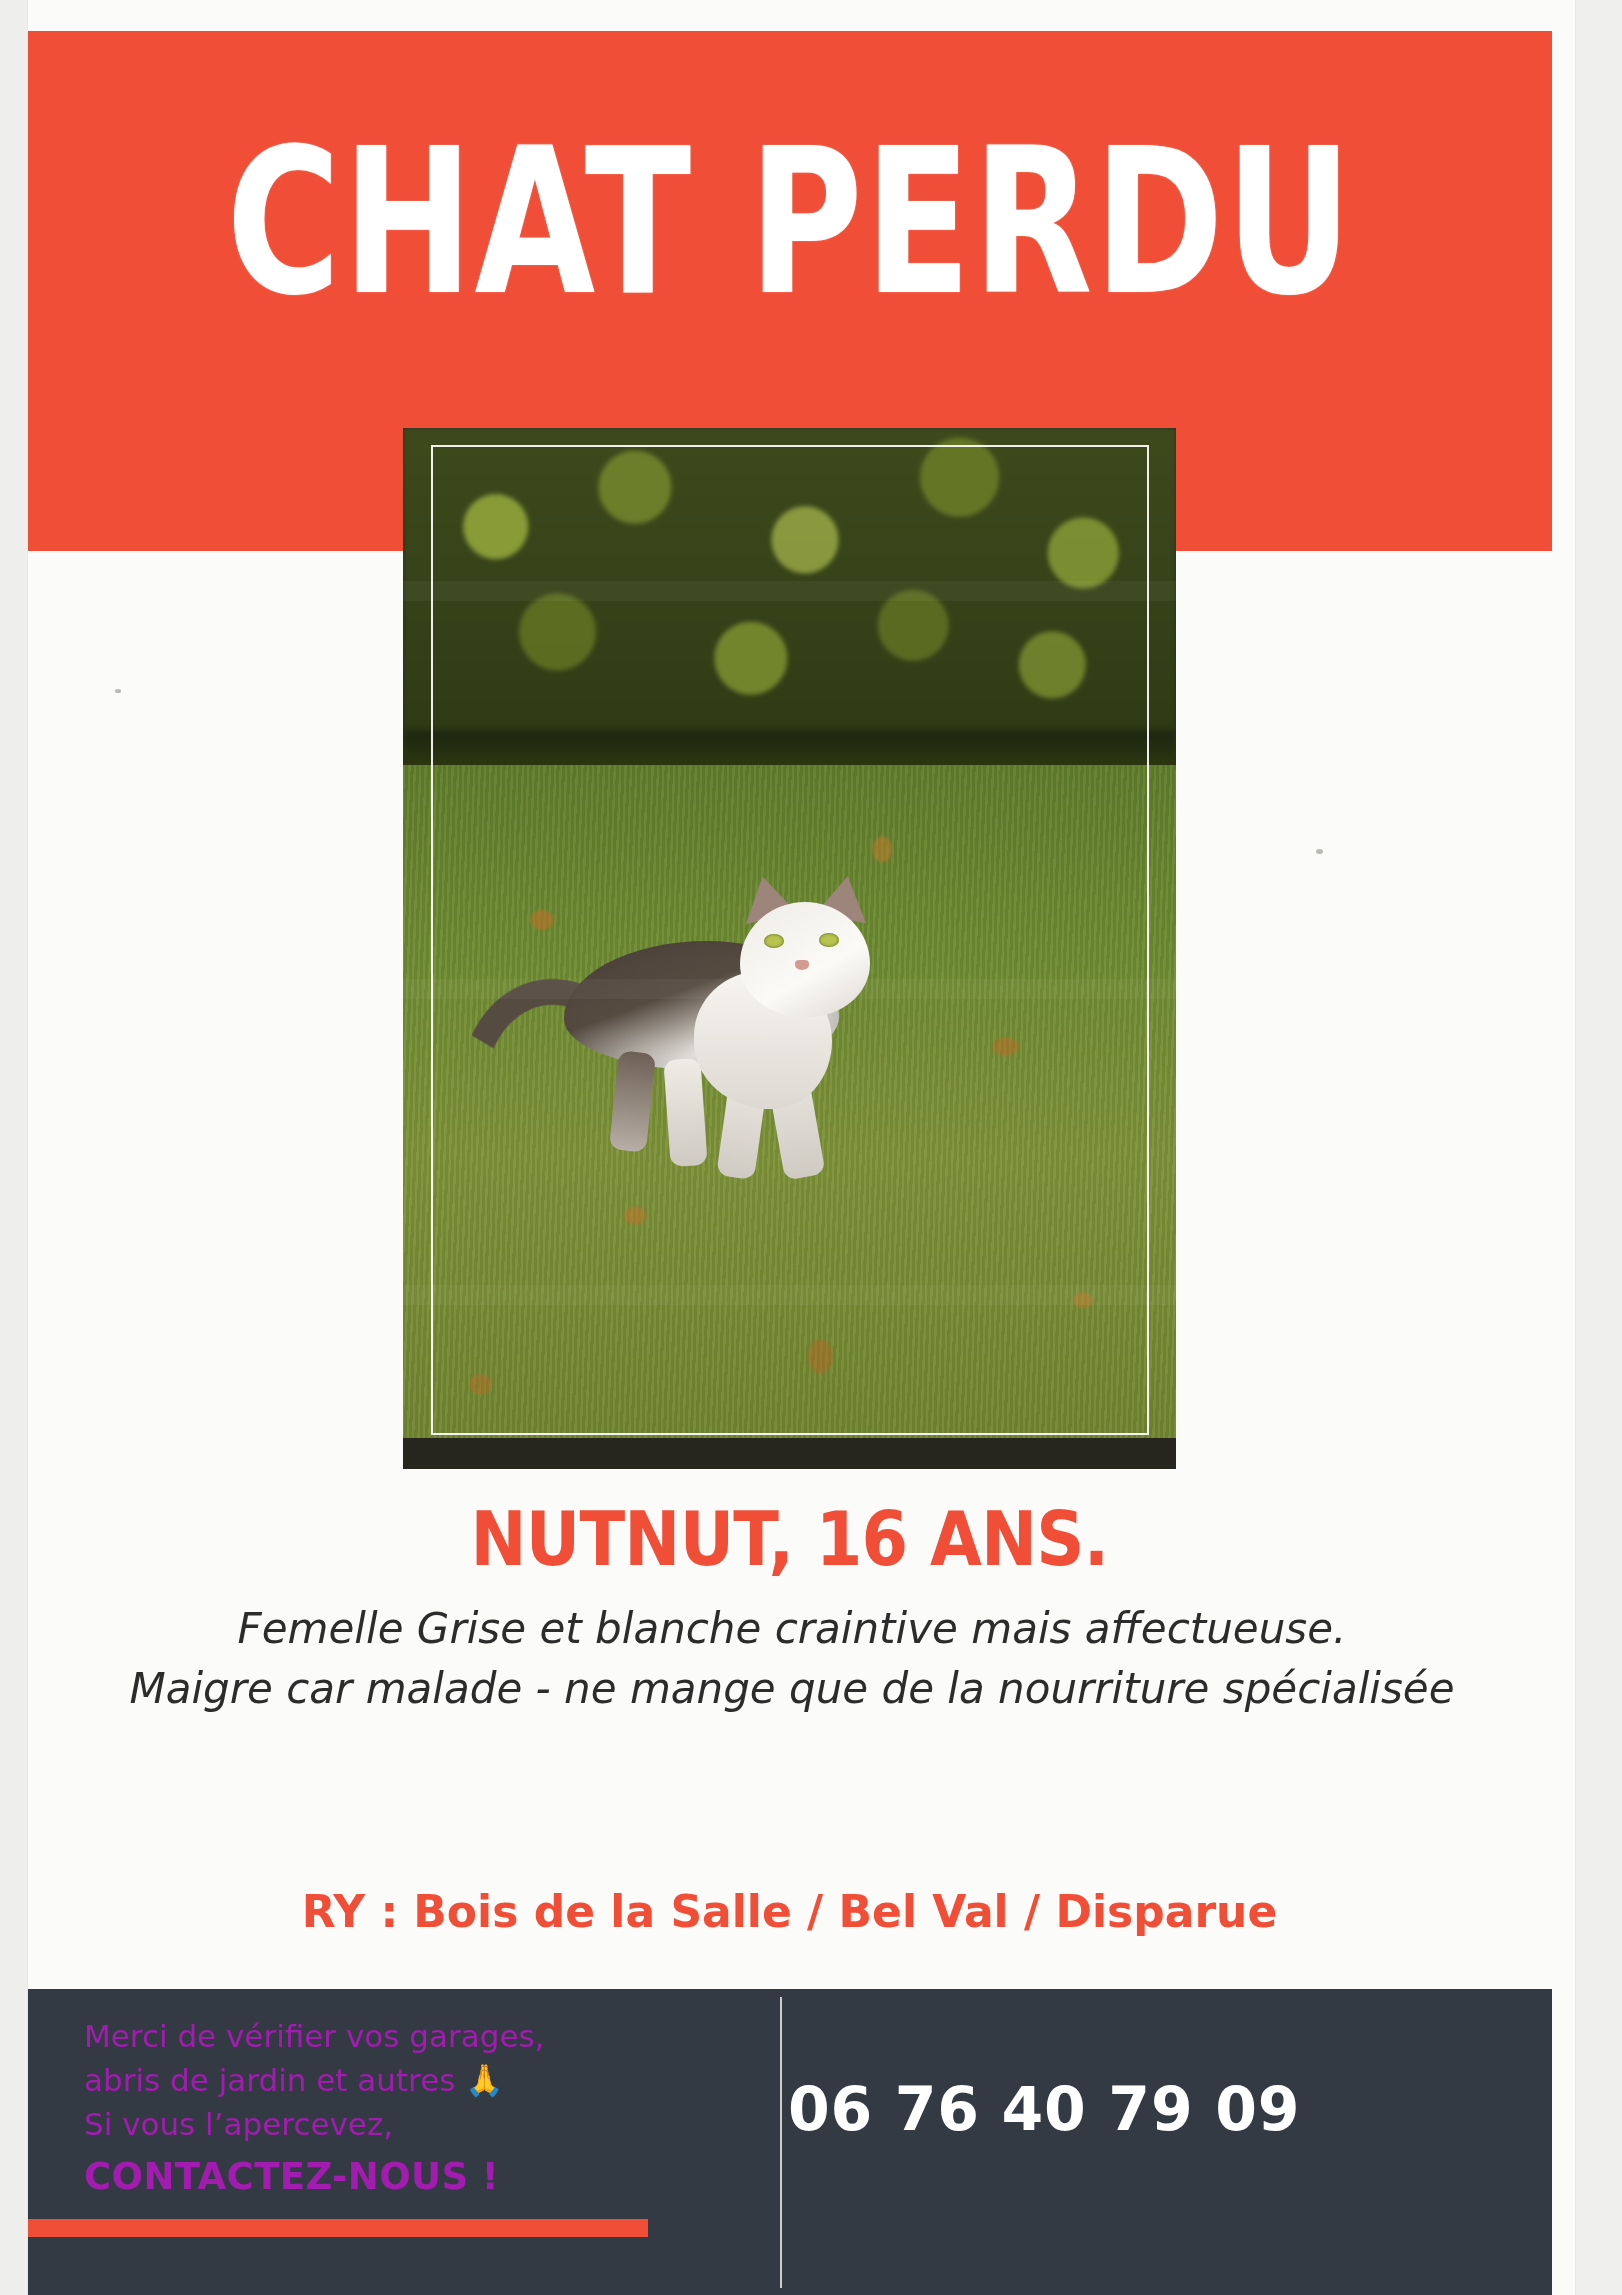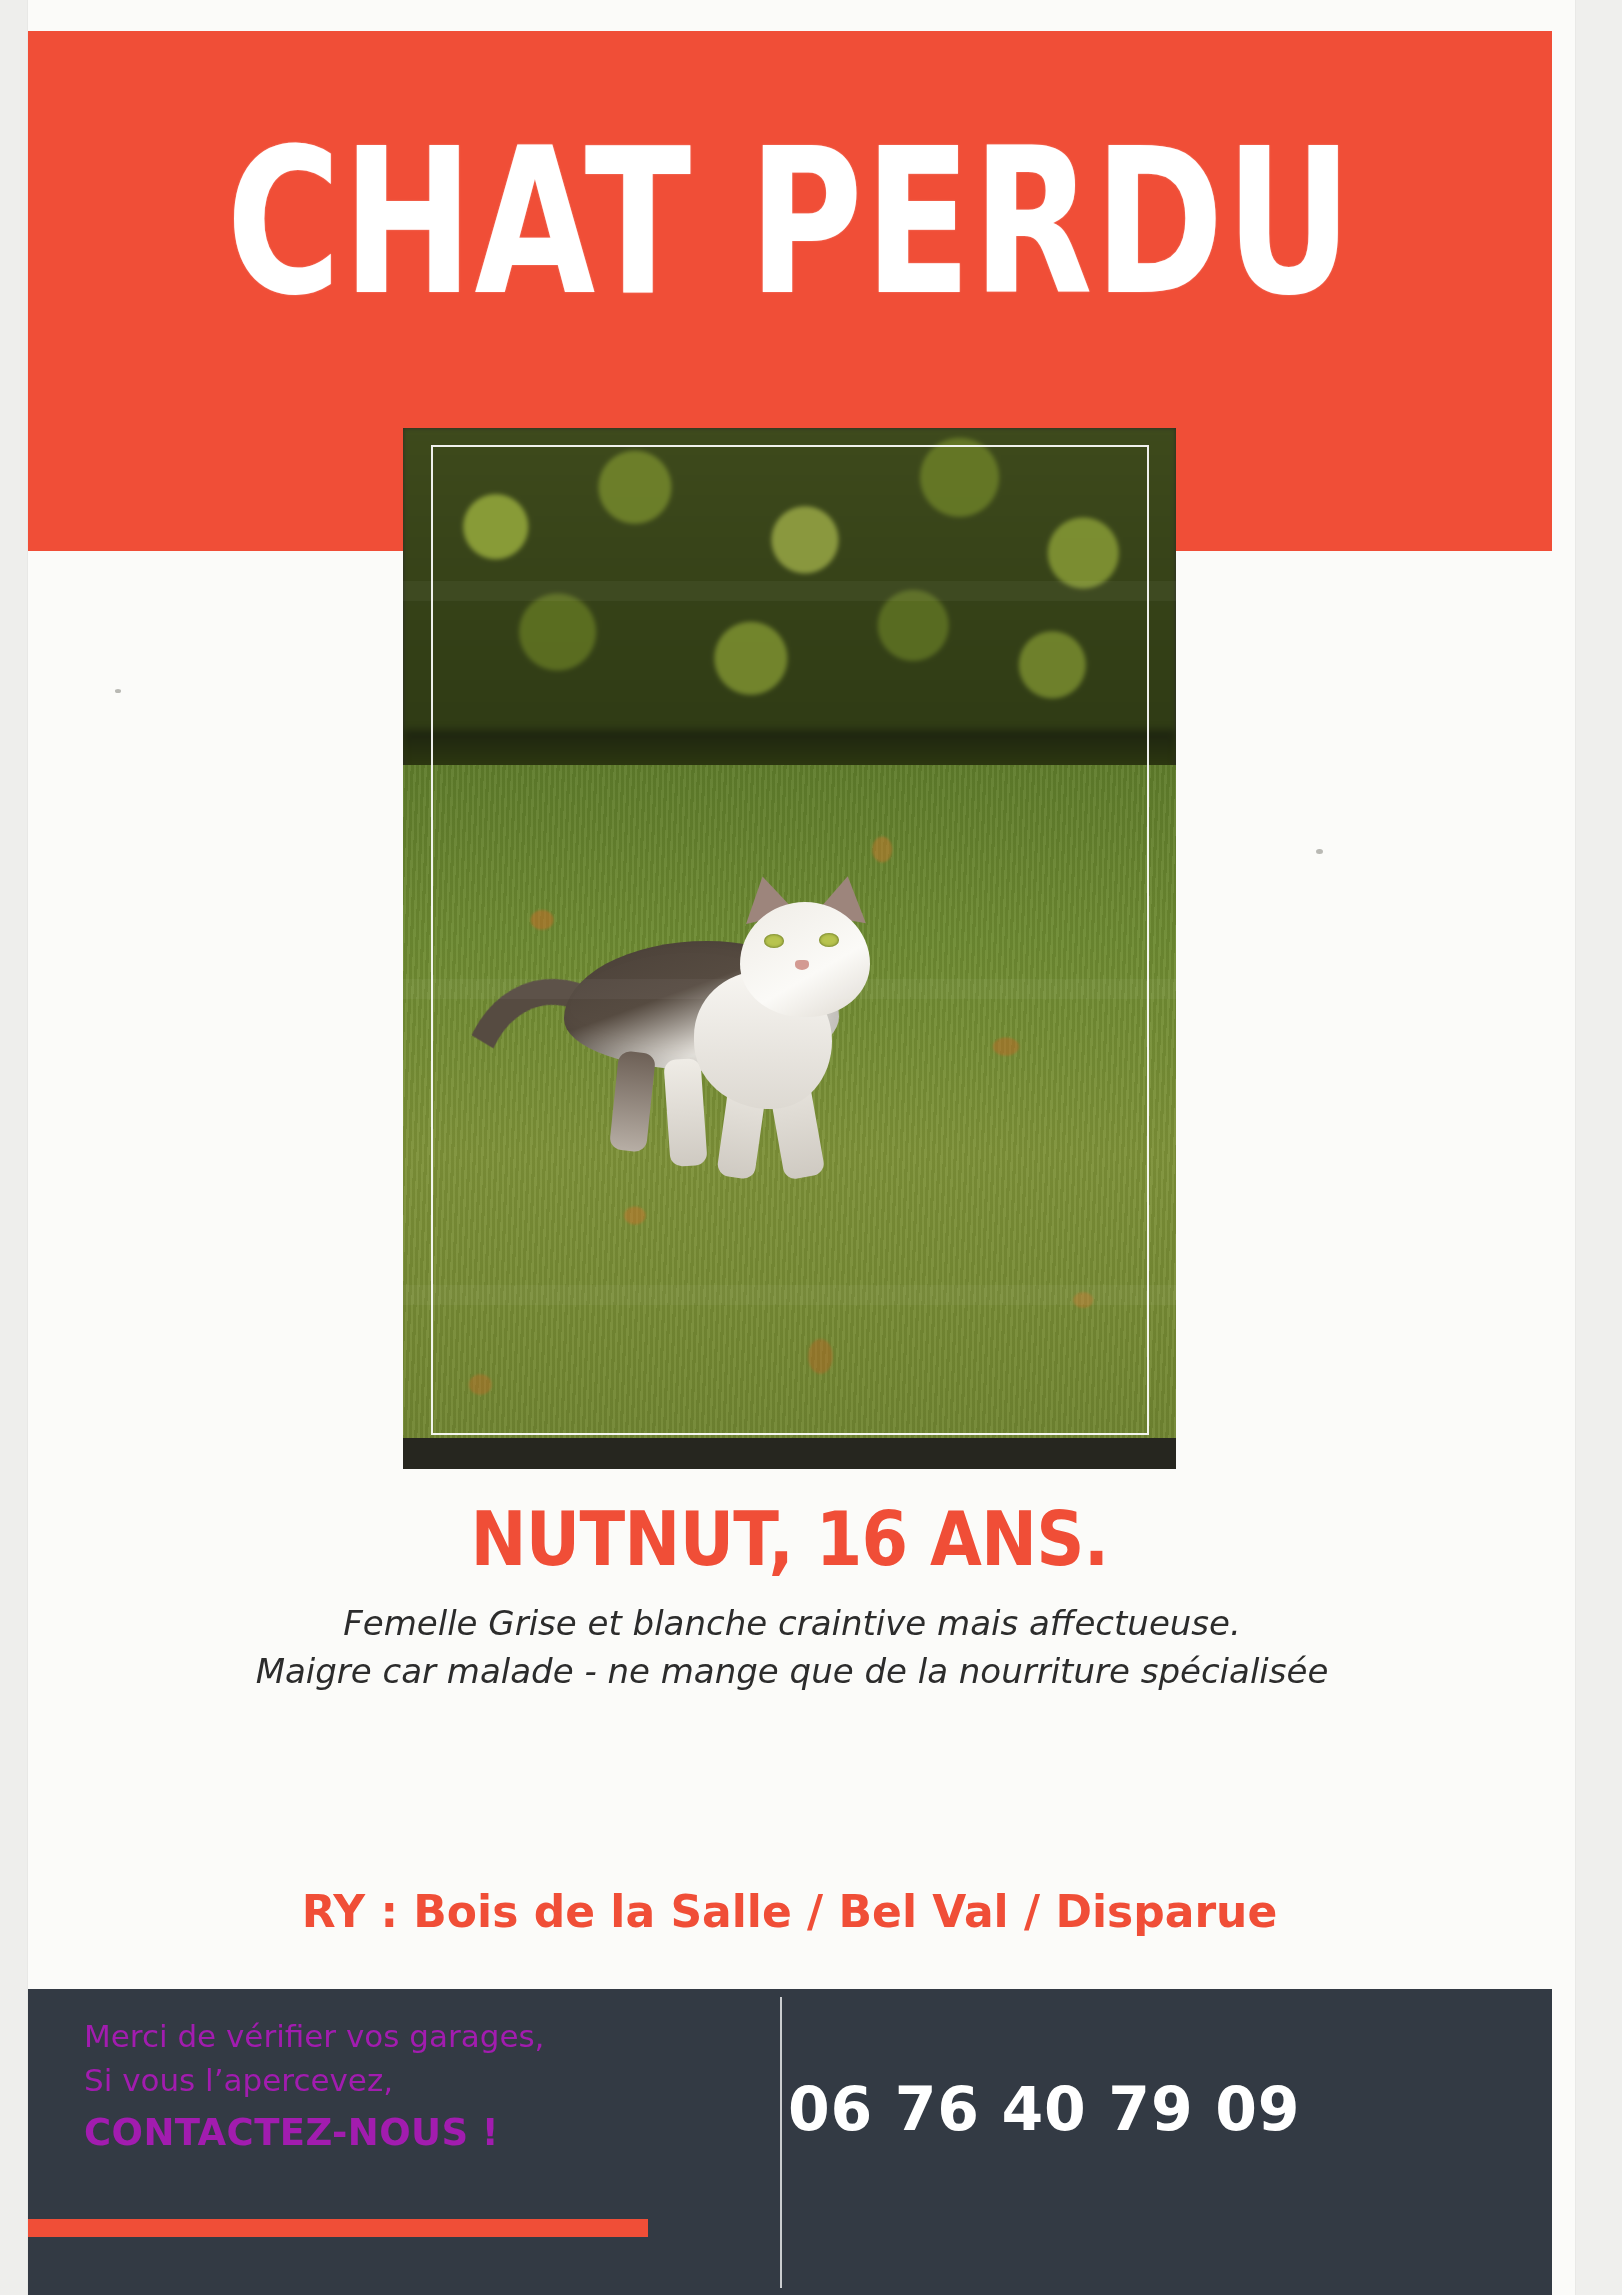--- a/index.html
+++ b/index.html
@@ -253,21 +253,21 @@
   
   .desc {
     position: absolute;
     left: 84px;
     top: 1599px;
     width: 1416px;
     text-align: center;
     color: #2c2c2c;
     font-family: "DejaVu Sans", sans-serif;
     font-style: italic;
-    font-size: 34px;
+    font-size: 42px;
     line-height: 1.42;
   }
   .desc div { white-space: nowrap; }
 
   
   .date-line {
     position: absolute;
     left: 27.5px;
     top: 1790px;
     width: 1524px;
@@ -400,20 +400,21 @@
     <div>Femelle Grise et blanche craintive mais affectueuse.</div>
     <div>Maigre car malade - ne mange que de la nourriture spécialisée</div>
   </div>
 
 
   <div class="location-line">RY : Bois de la Salle / Bel Val / Disparue</div>
 
   <div class="footer"></div>
   <div class="footer-left">
     <div>Merci de vérifier vos garages,</div>
+    <div>abris de jardin et autres 🙏</div>
     <div>Si vous l’apercevez,</div>
     <div class="contact-strong">CONTACTEZ-NOUS !</div>
   </div>
   <div class="footer-divider"></div>
   <div class="footer-phone">06 76 40 79 09</div>
   <div class="footer-accent"></div>
 </div>
 
 
 </body></html>

